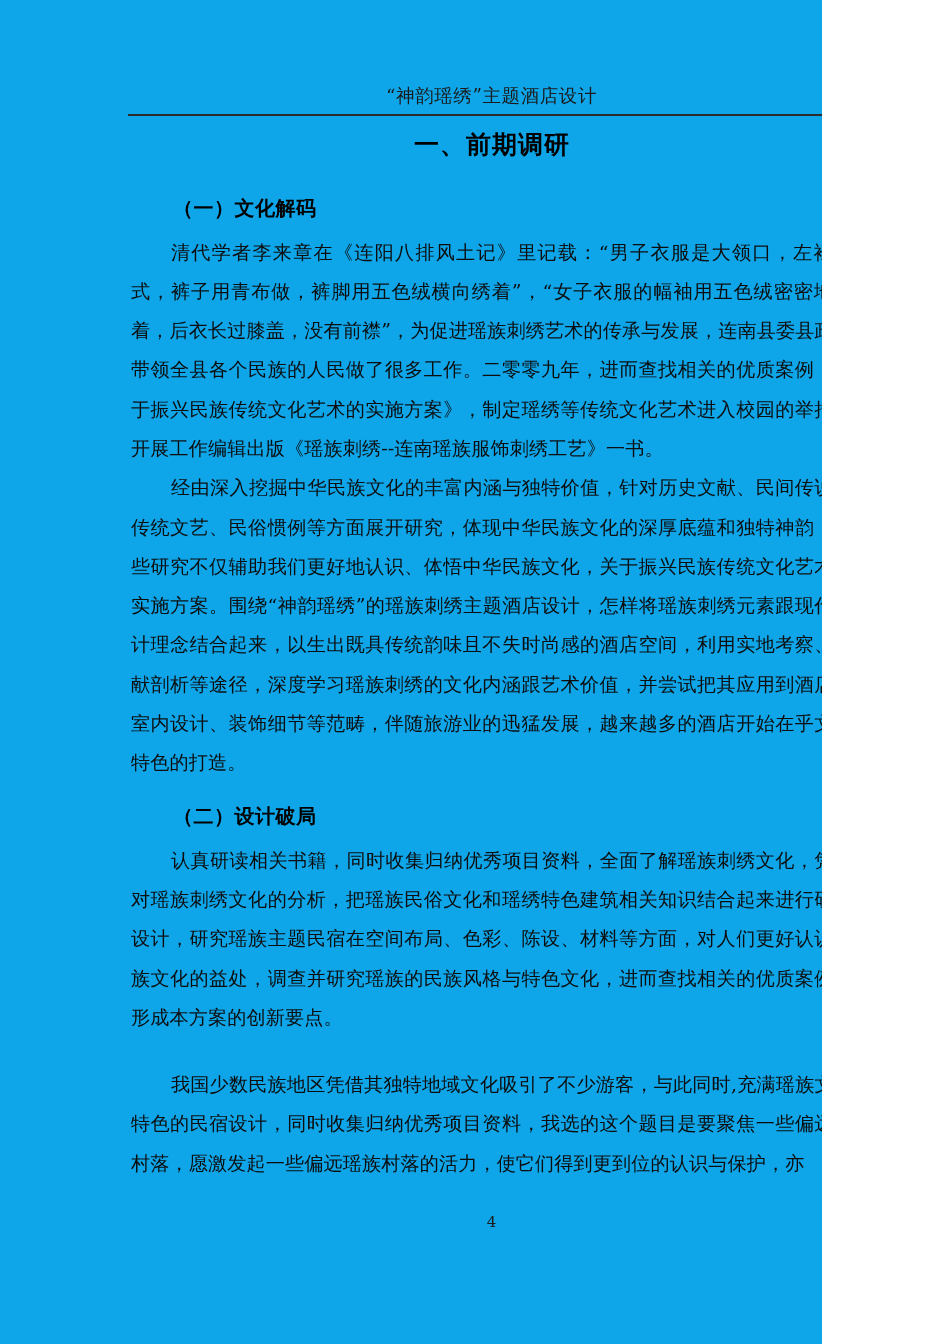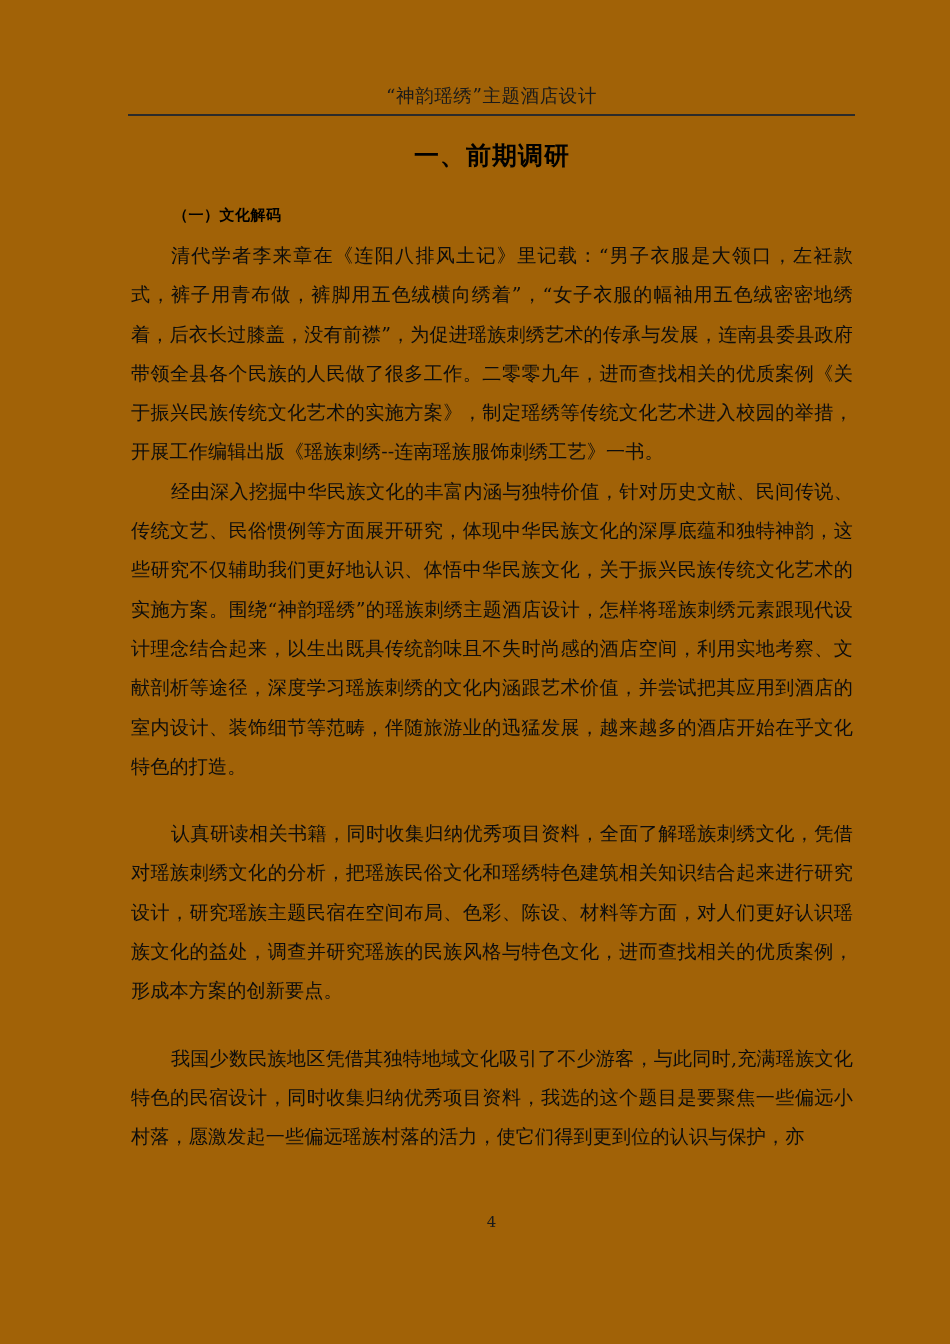--- a/index.html
+++ b/index.html
@@ -6,23 +6,23 @@
     margin: 0;
     padding: 0;
     background: #ffffff;
   }
   body {
     font-family: "DejaVu Serif", "Liberation Serif", serif;
     color: #000000;
   }
   .page {
     position: relative;
-    width: 950px;
+    width: 822px;
     height: 1344px;
-    background: #a16207;
+    background: #0ea5e9;
     box-sizing: border-box;
     overflow: hidden;
   }
   
   .header-zone {
     position: absolute;
     left: 128px;
     top: 84px;
     width: 727px;
   }
@@ -38,41 +38,41 @@
   .header-rule {
     margin-top: 5px;
     height: 0;
     border-top: 2.4px solid #2b2b2b;
     width: 100%;
   }
   
   .content {
     position: absolute;
     left: 131px;
-    top: 137px;
+    top: 126px;
     width: 722px;
   }
   h1.doc-title {
     margin: 0;
     padding: 0;
     font-family: "DejaVu Sans", "Liberation Sans", sans-serif;
     font-weight: bold;
     font-size: 25px;
     line-height: 1.5;
     text-align: center;
     letter-spacing: 1px;
     color: #000;
   }
   .spacer-after-title { height: 29px; }
   h2.section-heading {
     margin: 0;
     padding: 0;
     font-family: "DejaVu Sans", "Liberation Sans", sans-serif;
     font-weight: bold;
-    font-size: 15px;
+    font-size: 20px;
     line-height: 1.5;
     letter-spacing: 0.5px;
     text-indent: 42px;
     color: #000;
   }
   p.body-para {
     margin: 0;
     padding: 0;
     font-family: "DejaVu Serif", "Liberation Serif", serif;
     font-size: 19.1px;
@@ -118,20 +118,21 @@
     <div>
       <h2 class="section-heading">（一）文化解码</h2>
       <div class="gap-heading-bottom"></div>
       <p class="body-para">清代学者李来章在《连阳八排风土记》里记载：“男子衣服是大领口，左衽款式，裤子用青布做，裤脚用五色绒横向绣着”，“女子衣服的幅袖用五色绒密密地绣着，后衣长过膝盖，没有前襟”，为促进瑶族刺绣艺术的传承与发展，连南县委县政府带领全县各个民族的人民做了很多工作。二零零九年，进而查找相关的优质案例《关于振兴民族传统文化艺术的实施方案》，制定瑶绣等传统文化艺术进入校园的举措，开展工作编辑出版《瑶族刺绣--连南瑶族服饰刺绣工艺》一书。</p>
       <p class="body-para">经由深入挖掘中华民族文化的丰富内涵与独特价值，针对历史文献、民间传说、传统文艺、民俗惯例等方面展开研究，体现中华民族文化的深厚底蕴和独特神韵，这些研究不仅辅助我们更好地认识、体悟中华民族文化，关于振兴民族传统文化艺术的实施方案。围绕“神韵瑶绣”的瑶族刺绣主题酒店设计，怎样将瑶族刺绣元素跟现代设计理念结合起来，以生出既具传统韵味且不失时尚感的酒店空间，利用实地考察、文献剖析等途径，深度学习瑶族刺绣的文化内涵跟艺术价值，并尝试把其应用到酒店的室内设计、装饰细节等范畴，伴随旅游业的迅猛发展，越来越多的酒店开始在乎文化特色的打造。</p>
     </div>
 
     <div class="gap-heading-top"></div>
 
     <div>
+      <h2 class="section-heading">（二）设计破局</h2>
       <div class="gap-heading-bottom"></div>
       <p class="body-para">认真研读相关书籍，同时收集归纳优秀项目资料，全面了解瑶族刺绣文化，凭借对瑶族刺绣文化的分析，把瑶族民俗文化和瑶绣特色建筑相关知识结合起来进行研究设计，研究瑶族主题民宿在空间布局、色彩、陈设、材料等方面，对人们更好认识瑶族文化的益处，调查并研究瑶族的民族风格与特色文化，进而查找相关的优质案例，形成本方案的创新要点。</p>
     </div>
 
     <div class="gap-heading-top"></div>
 
     <div>
       <div class="gap-heading-bottom"></div>
       <p class="body-para">我国少数民族地区凭借其独特地域文化吸引了不少游客，与此同时,充满瑶族文化特色的民宿设计，同时收集归纳优秀项目资料，我选的这个题目是要聚焦一些偏远小村落，愿激发起一些偏远瑶族村落的活力，使它们得到更到位的认识与保护，亦</p>
     </div>

